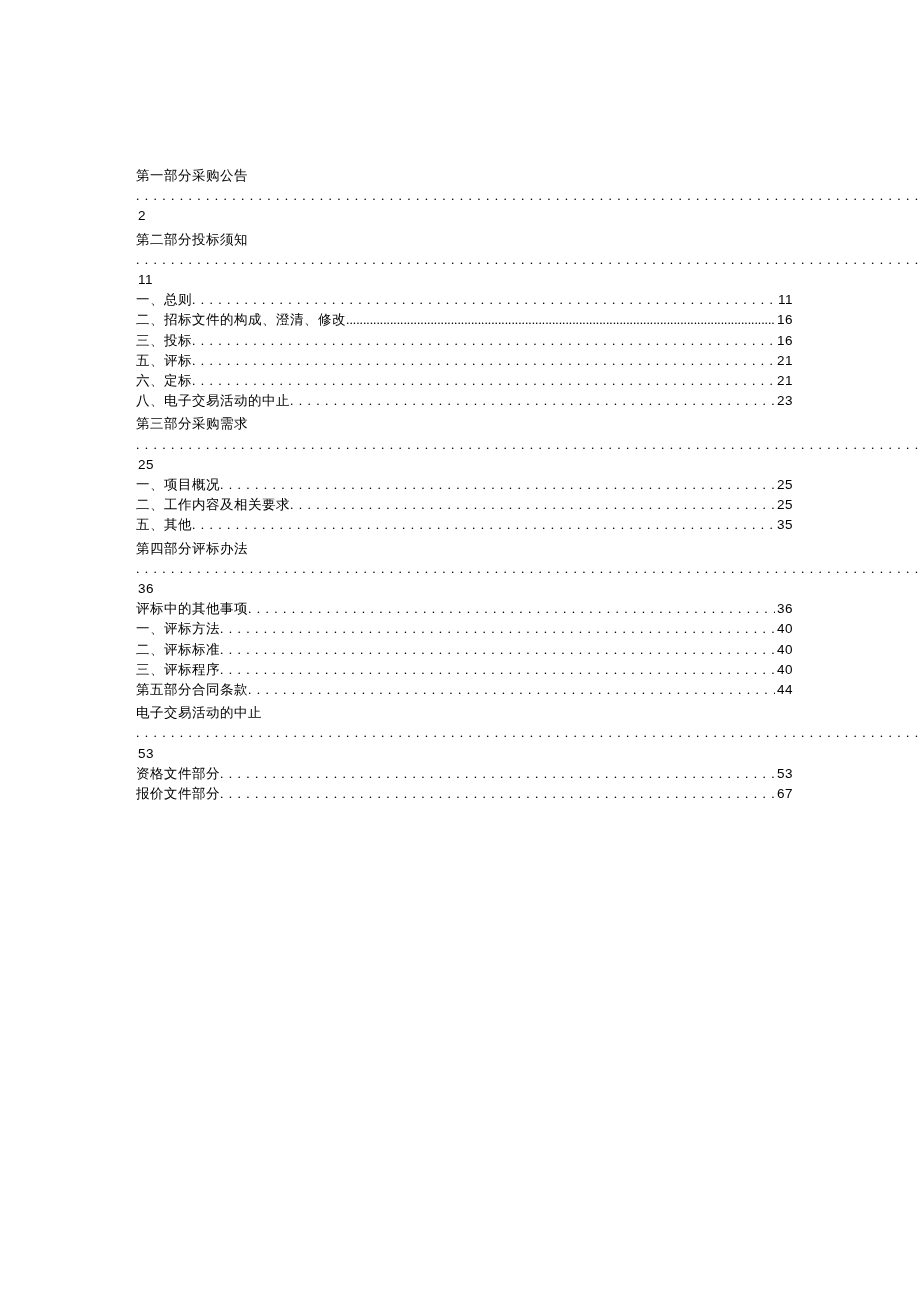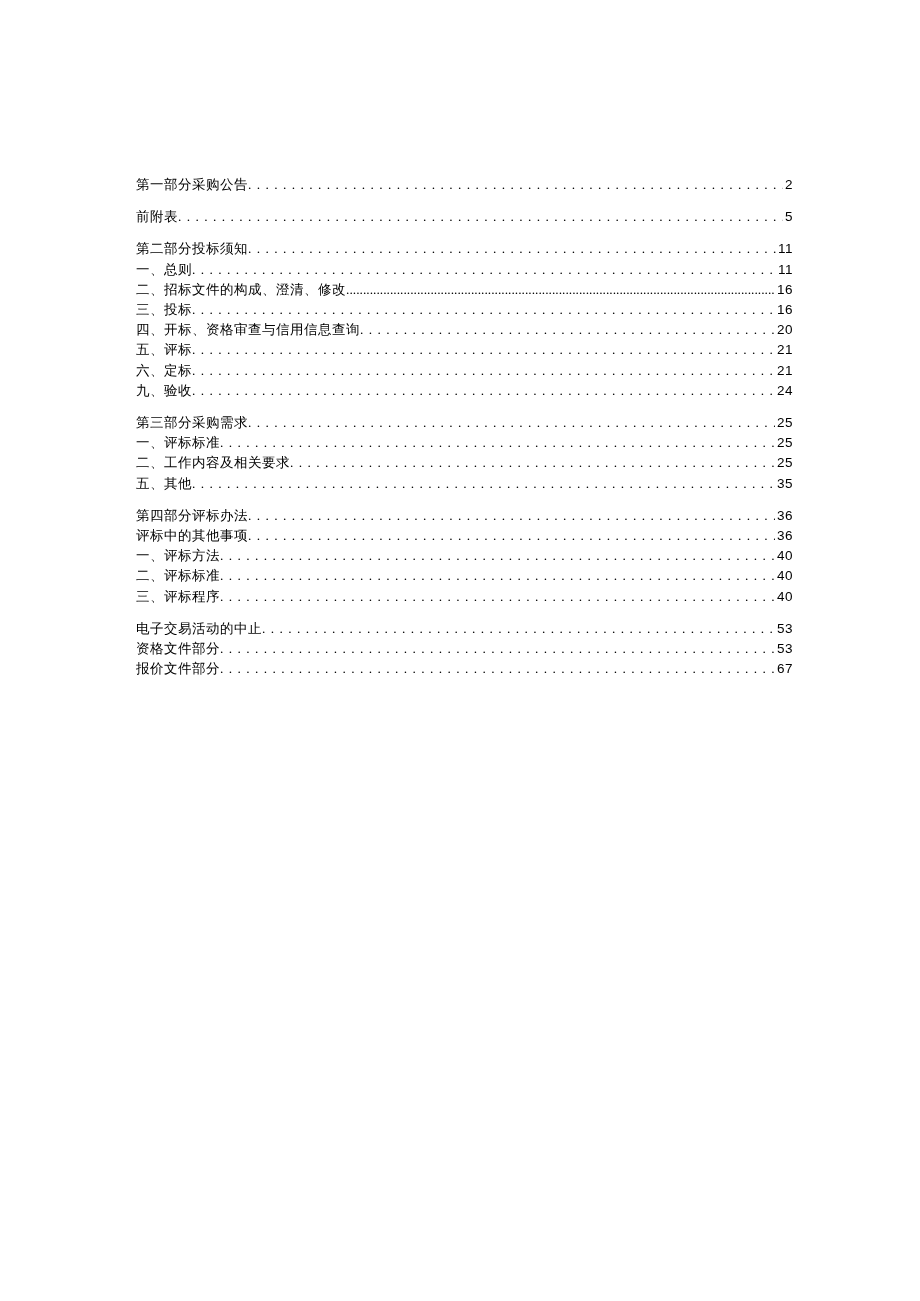--- a/index.html
+++ b/index.html
@@ -21,21 +21,22 @@
     color: #000;
     line-height: 20.2px;
     letter-spacing: 0.5px;
   }
   .toc-row {
     display: flex;
     align-items: baseline;
     white-space: nowrap;
   }
   .toc-row.section-start {
-    margin-top: 12px;
+    margin-top: 3px;
+    flex-direction: column;
   }
   .toc-title {
     flex: 0 0 auto;
   }
   .toc-dots {
     flex: 1 1 auto;
     overflow: hidden;
     letter-spacing: 1px;
   }
   .toc-dots::before {
@@ -60,71 +61,61 @@
 <body>
 
 <div class="page">
   <div class="toc" id="toc-container">
       <div class="toc-row section-start">
         <span class="toc-title">第一部分采购公告</span>
         <span class="toc-dots"></span>
         <span class="toc-page">2</span>
       </div>
       <div class="toc-row section-start">
-        <span class="toc-title">前附表</span>
-        <span class="toc-dots"></span>
-        <span class="toc-page">5</span>
-      </div>
-      <div class="toc-row section-start">
         <span class="toc-title">第二部分投标须知</span>
         <span class="toc-dots"></span>
         <span class="toc-page">11</span>
       </div>
       <div class="toc-row">
         <span class="toc-title">一、总则</span>
         <span class="toc-dots"></span>
         <span class="toc-page">11</span>
       </div>
       <div class="toc-row">
         <span class="toc-title">二、招标文件的构成、澄清、修改</span>
         <span class="toc-dots-tight"></span>
         <span class="toc-page">16</span>
       </div>
       <div class="toc-row">
         <span class="toc-title">三、投标</span>
         <span class="toc-dots"></span>
         <span class="toc-page">16</span>
       </div>
       <div class="toc-row">
-        <span class="toc-title">四、开标、资格审查与信用信息查询</span>
-        <span class="toc-dots"></span>
-        <span class="toc-page">20</span>
-      </div>
-      <div class="toc-row">
         <span class="toc-title">五、评标</span>
         <span class="toc-dots"></span>
         <span class="toc-page">21</span>
       </div>
       <div class="toc-row">
         <span class="toc-title">六、定标</span>
         <span class="toc-dots"></span>
         <span class="toc-page">21</span>
       </div>
       <div class="toc-row">
-        <span class="toc-title">九、验收</span>
+        <span class="toc-title">八、电子交易活动的中止</span>
         <span class="toc-dots"></span>
-        <span class="toc-page">24</span>
+        <span class="toc-page">23</span>
       </div>
       <div class="toc-row section-start">
         <span class="toc-title">第三部分采购需求</span>
         <span class="toc-dots"></span>
         <span class="toc-page">25</span>
       </div>
       <div class="toc-row">
-        <span class="toc-title">一、评标标准</span>
+        <span class="toc-title">一、项目概况</span>
         <span class="toc-dots"></span>
         <span class="toc-page">25</span>
       </div>
       <div class="toc-row">
         <span class="toc-title">二、工作内容及相关要求</span>
         <span class="toc-dots"></span>
         <span class="toc-page">25</span>
       </div>
       <div class="toc-row">
         <span class="toc-title">五、其他</span>
@@ -149,20 +140,25 @@
       <div class="toc-row">
         <span class="toc-title">二、评标标准</span>
         <span class="toc-dots"></span>
         <span class="toc-page">40</span>
       </div>
       <div class="toc-row">
         <span class="toc-title">三、评标程序</span>
         <span class="toc-dots"></span>
         <span class="toc-page">40</span>
       </div>
+      <div class="toc-row">
+        <span class="toc-title">第五部分合同条款</span>
+        <span class="toc-dots"></span>
+        <span class="toc-page">44</span>
+      </div>
       <div class="toc-row section-start">
         <span class="toc-title">电子交易活动的中止</span>
         <span class="toc-dots"></span>
         <span class="toc-page">53</span>
       </div>
       <div class="toc-row">
         <span class="toc-title">资格文件部分</span>
         <span class="toc-dots"></span>
         <span class="toc-page">53</span>
       </div>

